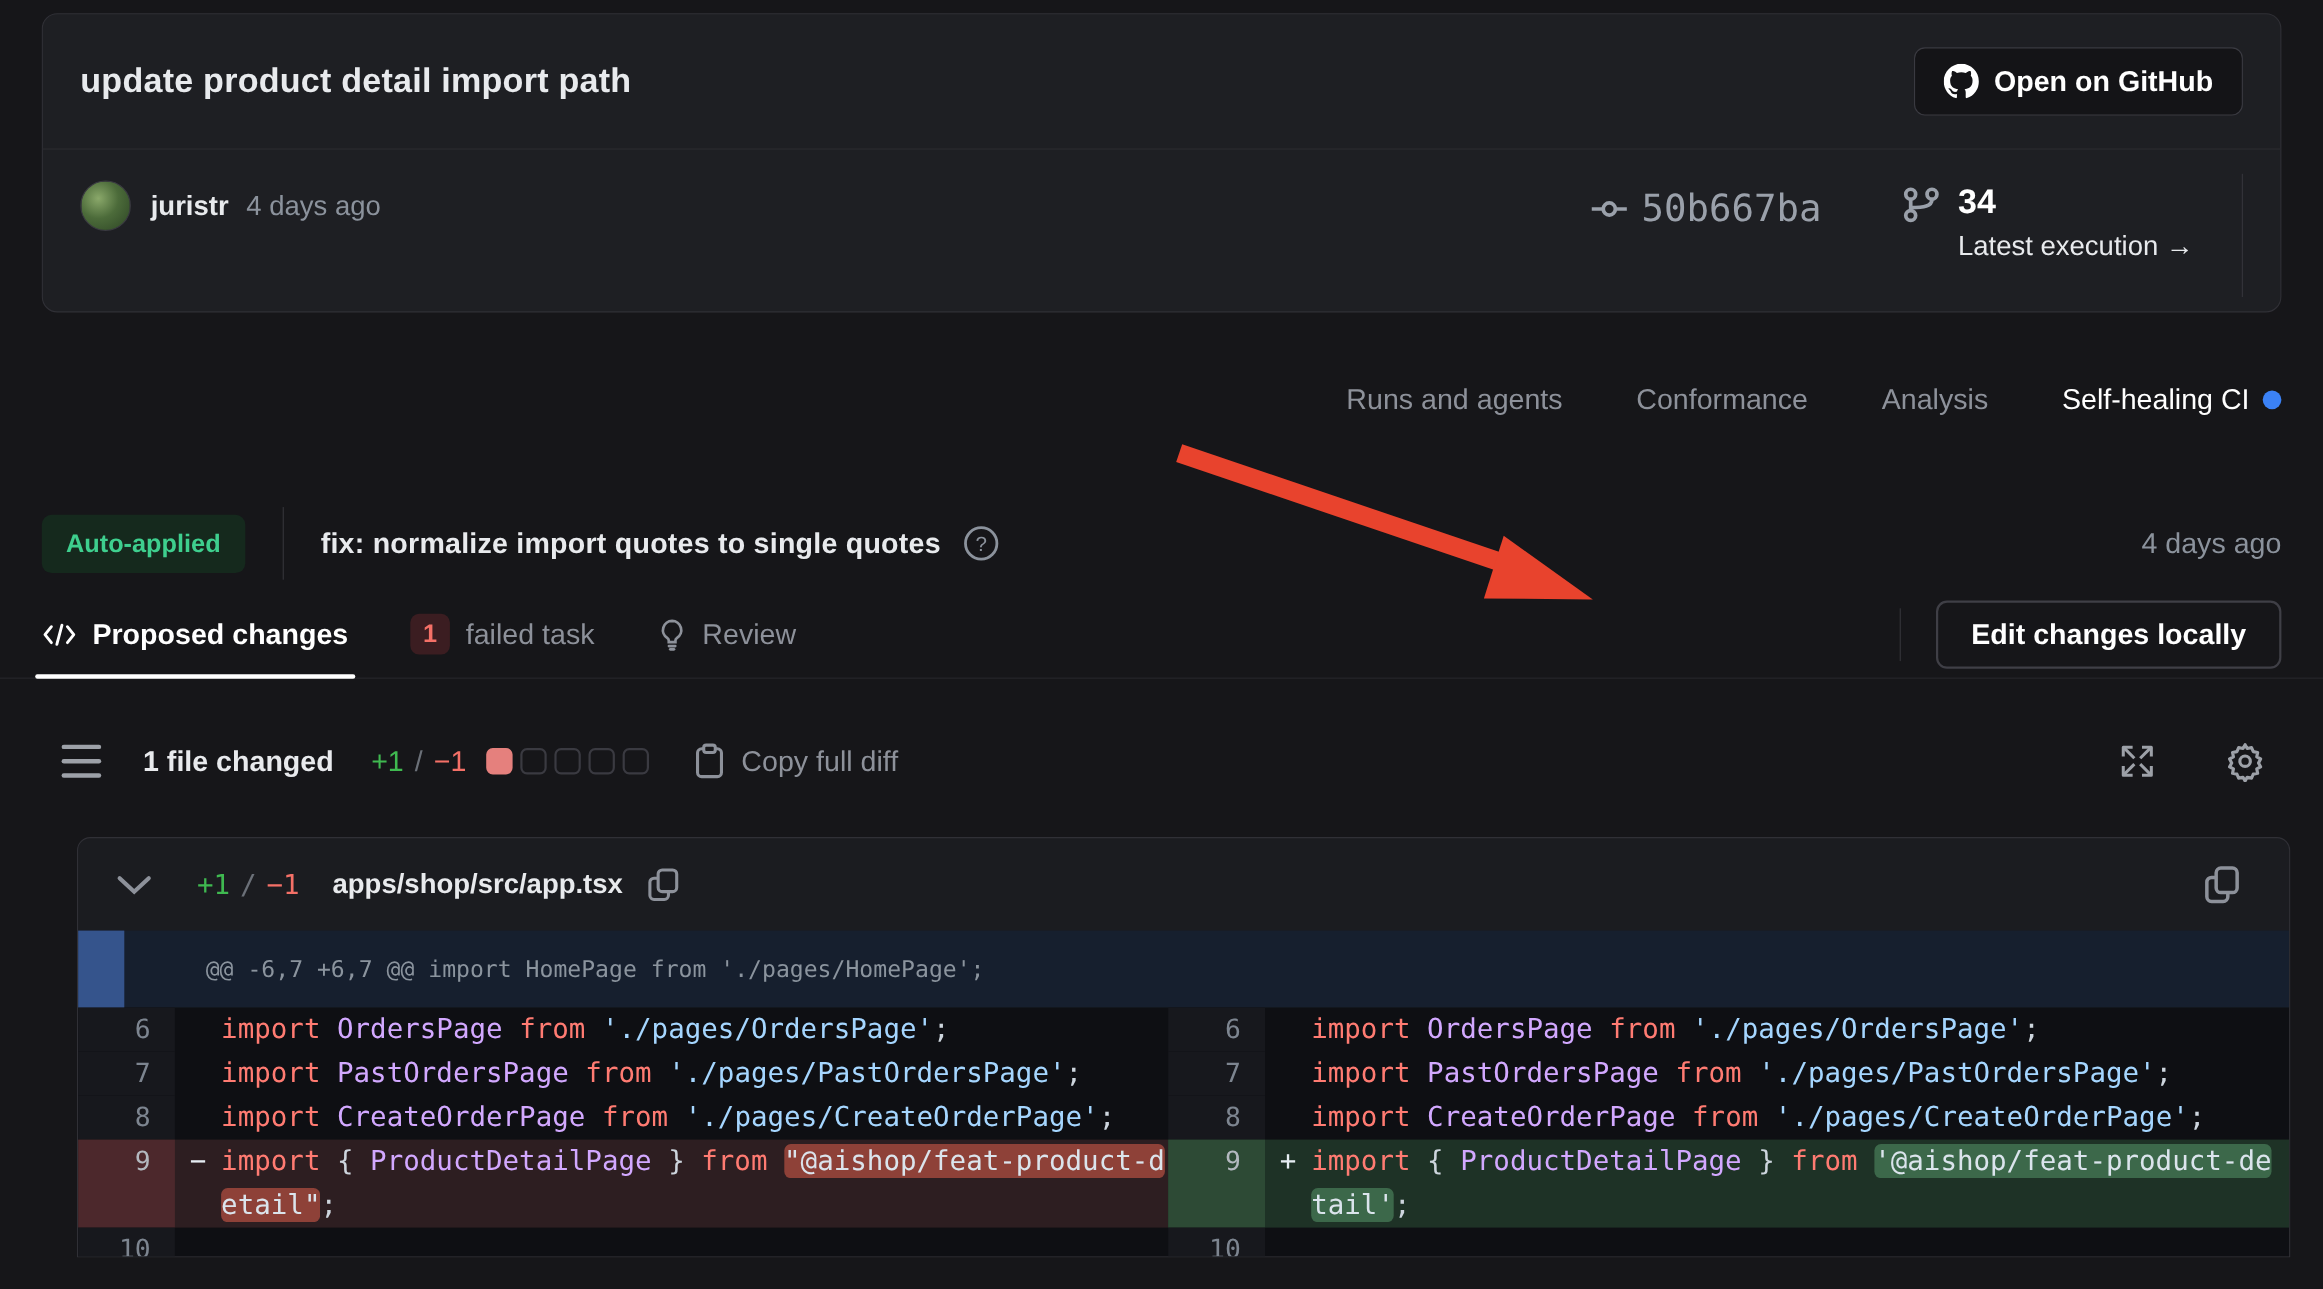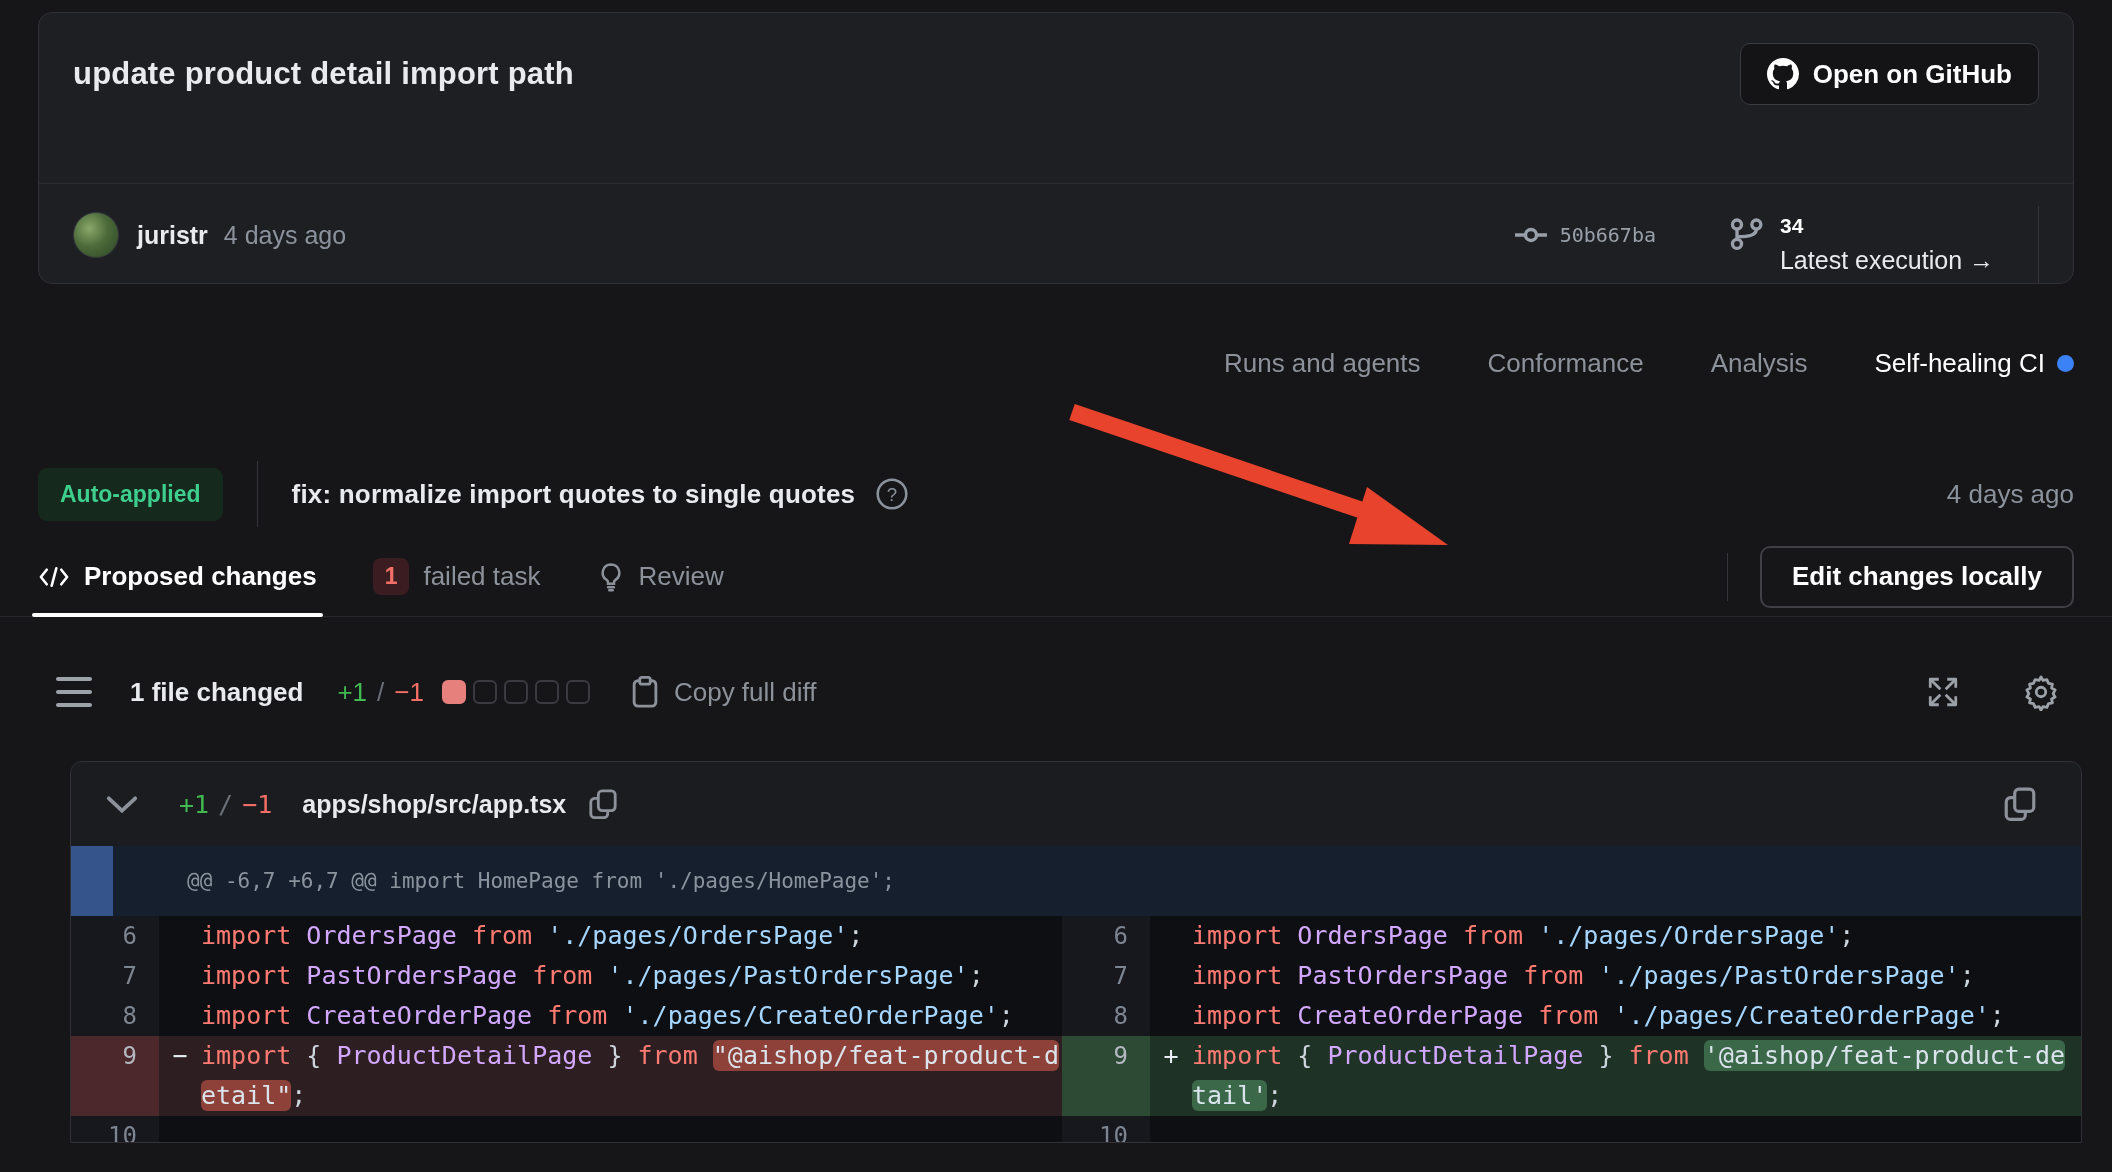--- a/index.html
+++ b/index.html
@@ -6,29 +6,29 @@
   html,body { width:2112px; height:1172px; overflow:hidden; }
   body { background:#161619; font-family:"Liberation Sans", sans-serif; color:#e8eaed; position:relative; }
   .mono { font-family:"DejaVu Sans Mono", monospace; }
 
   
   .card1 { margin:12px 38px 0 38px; height:272px; background:#1e1f23; border:1px solid #303036; border-radius:14px; overflow:hidden; }
   .card1-row1 { height:122px; display:flex; align-items:center; padding:0 34px; }
   .page-title { font-size:31px; font-weight:700; letter-spacing:.2px; }
   .spacer { flex:1; }
   .gh-btn { display:flex; align-items:center; gap:14px; height:62px; padding:0 26px; background:#141417; border:1px solid #3a3a41; border-radius:10px; font-size:26px; font-weight:700; color:#fff; cursor:pointer; }
-  .card1-row2 { border-top:1px solid #2c2c31; height:148px; display:flex; align-items:flex-start; padding:28px 34px 0 34px;margin-top:48px; }
+  .card1-row2 { border-top:1px solid #2c2c31; height:148px; display:flex; align-items:flex-start; padding:28px 34px 0 34px; }
   .avatar { width:46px; height:46px; border-radius:50%; background:radial-gradient(circle at 35% 35%, #8aa86a 0%, #4c6b3a 45%, #2c4424 100%); border:1px solid #3a3a41; flex:0 0 auto; }
   .author-name { font-size:25px; font-weight:700; margin-left:18px; line-height:46px; }
   .author-when { font-size:25px; color:#8b929c; margin-left:16px; line-height:46px; }
   .commit-group { display:flex; align-items:center; gap:12px; color:#8b929c; margin-top:6px; }
-  .sha { font-size:20px; color:#9aa0aa; }
+  .sha { font-size:34px; color:#9aa0aa; }
   .branch-group { display:flex; gap:16px; margin-left:72px; margin-top:2px; }
   .exec-col { display:flex; flex-direction:column; gap:8px; }
-  .exec-count { font-size:21px; font-weight:700; color:#fff; }
+  .exec-count { font-size:31px; font-weight:700; color:#fff; }
   .exec-link { font-size:25px; color:#e8eaed; cursor:pointer; white-space:nowrap; }
   .v-divider-tall { width:1px; height:112px; background:#35353b; margin-left:44px; margin-top:-6px; }
 
   
   .nav-tabs { margin:64px 38px 0 38px; display:flex; justify-content:flex-end; align-items:flex-end; gap:67px; }
   .nav-tab { font-size:26px; color:#8d919a; cursor:pointer; display:flex; align-items:center; gap:12px; }
   .nav-tab.active { color:#ffffff; }
   .dot { width:17px; height:17px; border-radius:50%; background:var(--accent_blue); }
 
   

